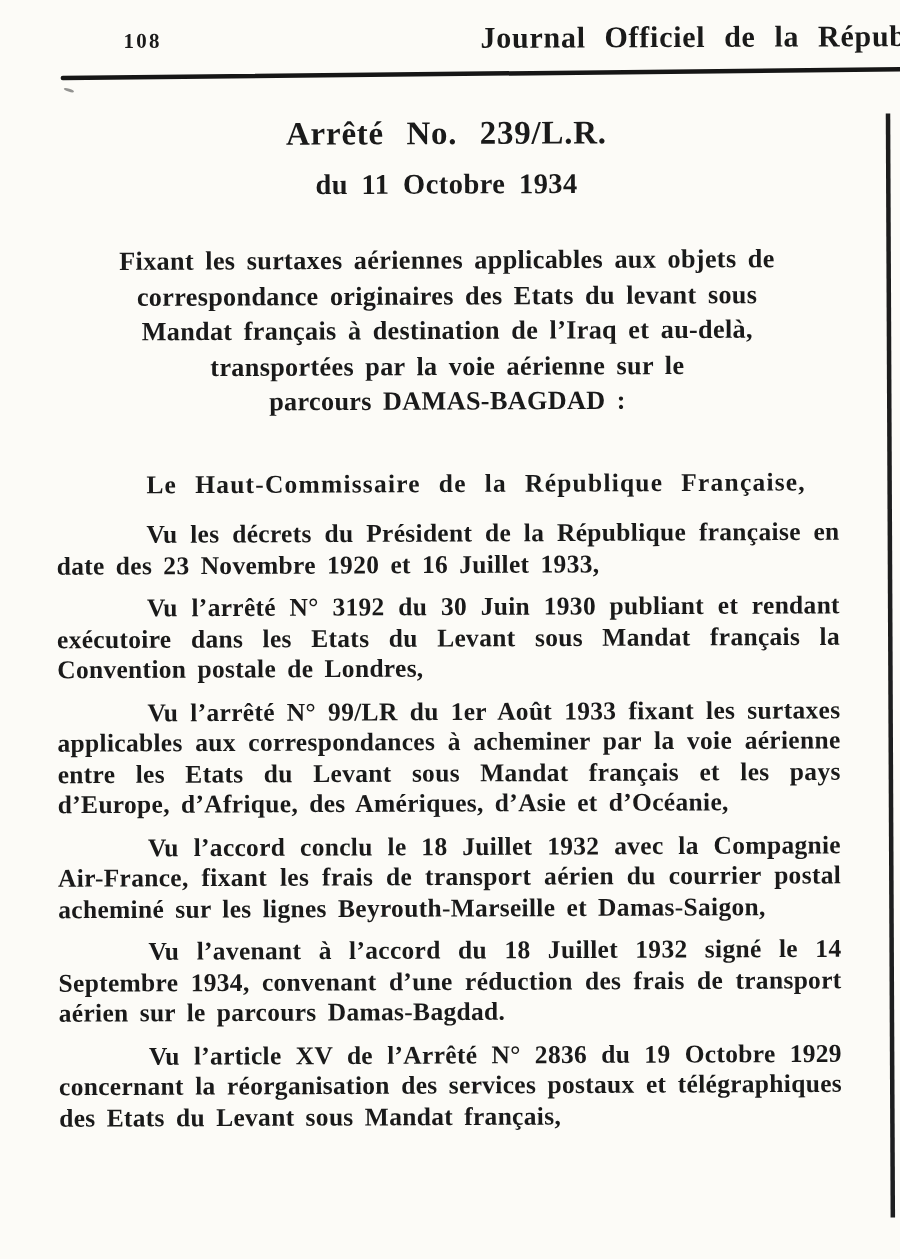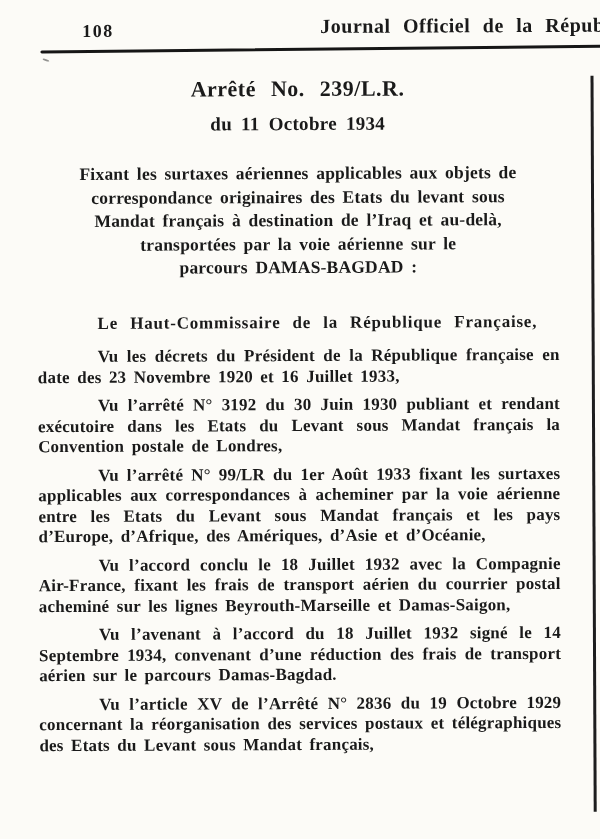--- a/index.html
+++ b/index.html
@@ -8,21 +8,21 @@
     background:#fcfbf7;
     font-family:"Liberation Serif","DejaVu Serif",serif;
   }
   .page {
     position:relative; width:600px; height:839px;
     color:#1a1a1a;
     transform:rotate(-0.25deg);
   }
   .pagenum {
     position:absolute; left:84px; top:20px;
-    font-size:18px; font-weight:bold; letter-spacing:1.5px;
+    font-size:14px; font-weight:bold; letter-spacing:1.5px;
   }
   .jtitle {
     position:absolute; left:322px; top:15px;
     font-size:20px; font-weight:bold;
     word-spacing:7px; letter-spacing:0.5px; white-space:nowrap;
   }
   .hrule {
     position:absolute; left:42px; top:46px; width:560px; height:3px;
     background:#161616; border-radius:2px 0 0 2px;
     transform:rotate(-0.35deg); transform-origin:right center;

